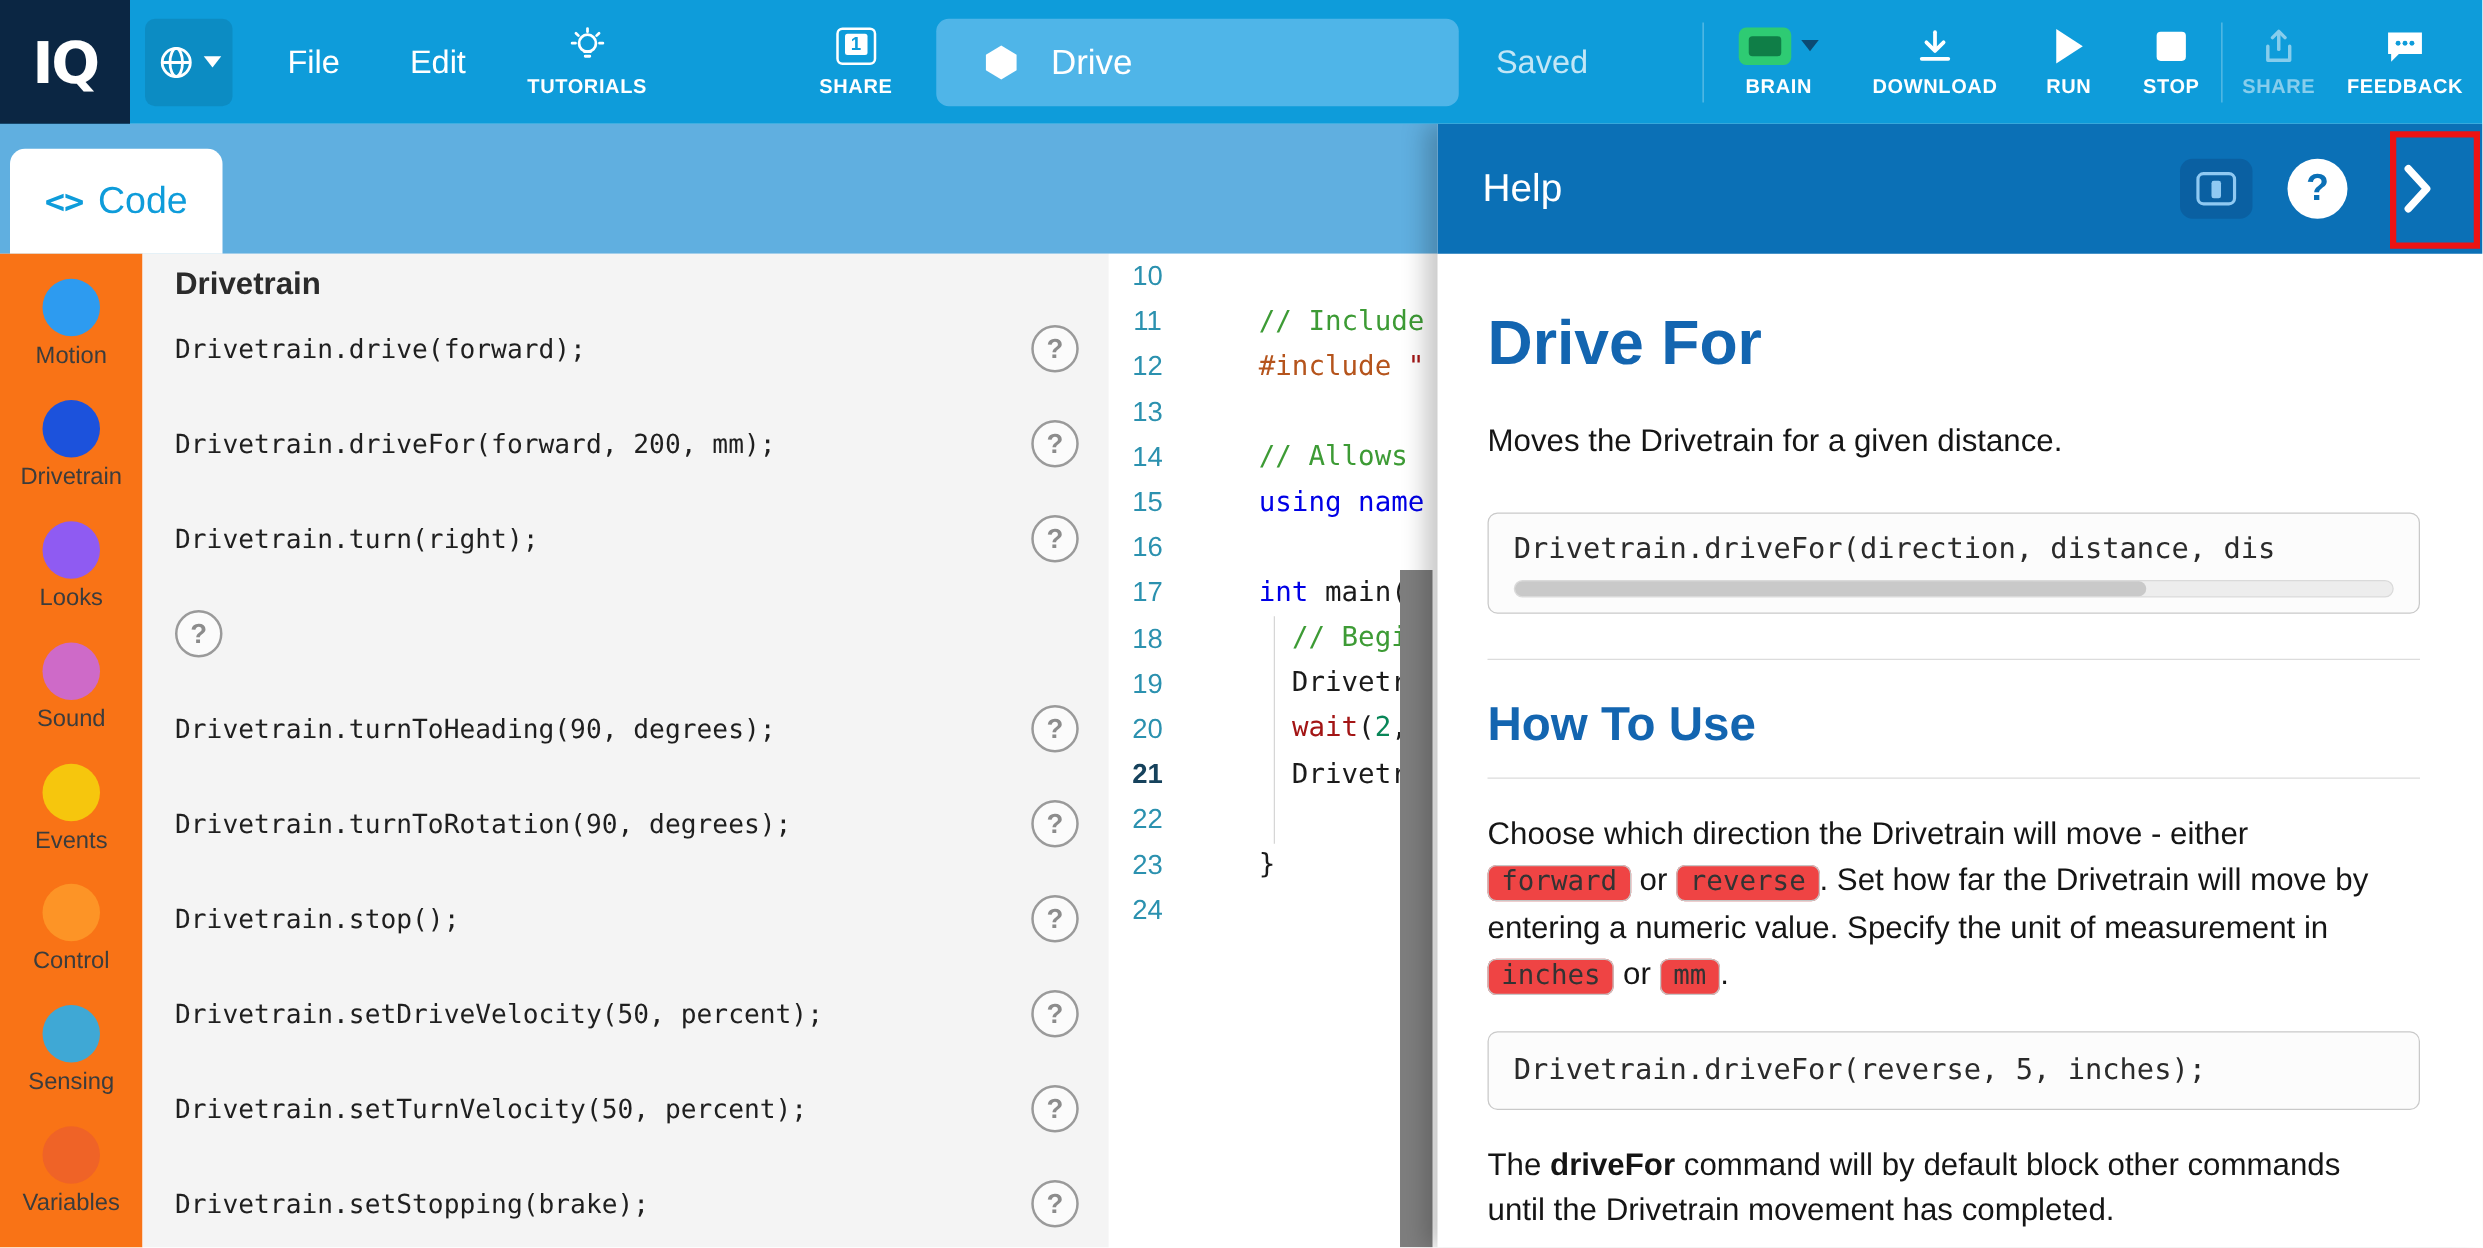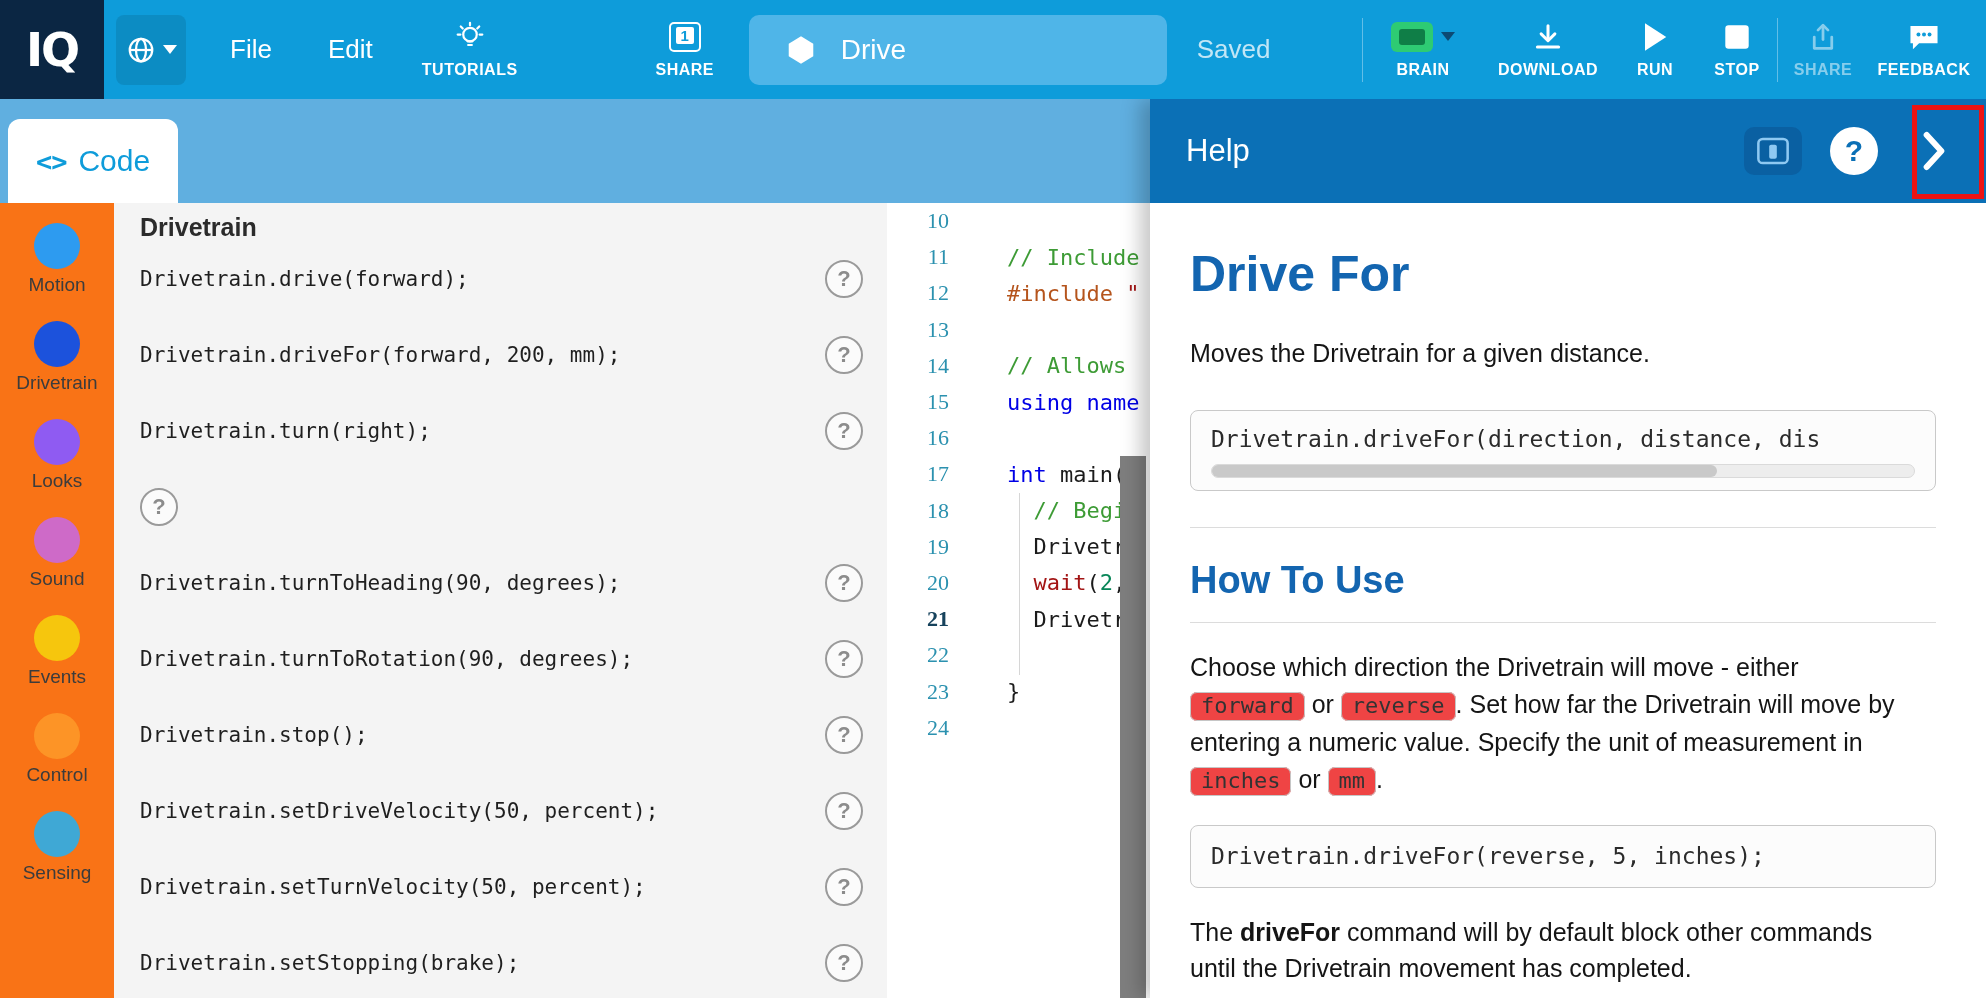--- a/index.html
+++ b/index.html
@@ -113,22 +113,22 @@
   .cmd-help{
     width:38px;height:38px;border-radius:50%;border:2.5px solid #9A9A9A;
     color:#8C8C8C;background:#FBFBFB;font-size:22px;font-weight:bold;
     display:flex;align-items:center;justify-content:center;cursor:pointer;
     flex:none;font-family:inherit;padding:0;
   }
   
   .editor{position:absolute;top:203px;left:887px;width:263px;height:795px;background:#fff;overflow:hidden;}
   .ed-line{display:flex;height:36.2px;align-items:center;}
   .ed-num{
-    width:70px;padding-right:8px;text-align:right;flex:none;color:#2B91AF;
-    font-family:Liberation Serif, serif;font-size:22px;
+    width:70px;padding-right:8px;text-align:center;flex:none;color:#2B91AF;
+    font-family:Liberation Sans, sans-serif;font-size:22px;
   }
   .ed-num.active{color:#16425C;font-weight:bold;}
   .ed-code{font-family:"DejaVu Sans Mono",monospace;font-size:22px;white-space:pre;padding-left:50px;}
   .tok-comment{color:#3D9B35;}
   .tok-kw{color:#0000E6;}
   .tok-dir{color:#B5541C;}
   .tok-str{color:#A31515;}
   .tok-fn{color:#A31515;}
   .tok-num{color:#098658;}
   .tok-plain{color:#1B1B1B;}
@@ -329,20 +329,24 @@
       <span class="cat-dot" style="background: rgb(246, 198, 13);"></span>
       <span class="cat-label">Events</span>
     </div>
     <div class="cat-item">
       <span class="cat-dot" style="background: rgb(253, 148, 38);"></span>
       <span class="cat-label">Control</span>
     </div>
     <div class="cat-item">
       <span class="cat-dot" style="background: rgb(63, 168, 213);"></span>
       <span class="cat-label">Sensing</span>
+    </div>
+    <div class="cat-item">
+      <span class="cat-dot" style="background: rgb(239, 99, 39);"></span>
+      <span class="cat-label">Variables</span>
     </div>
   </nav>
 
 <section class="cmd-panel">
   <h2 class="cmd-heading">Drivetrain</h2>
   <div class="cmd-rows">
       <div class="cmd-row">
         <span class="cmd-text">Drivetrain.drive(forward);</span>
         <button class="cmd-help">?</button>
       </div>

